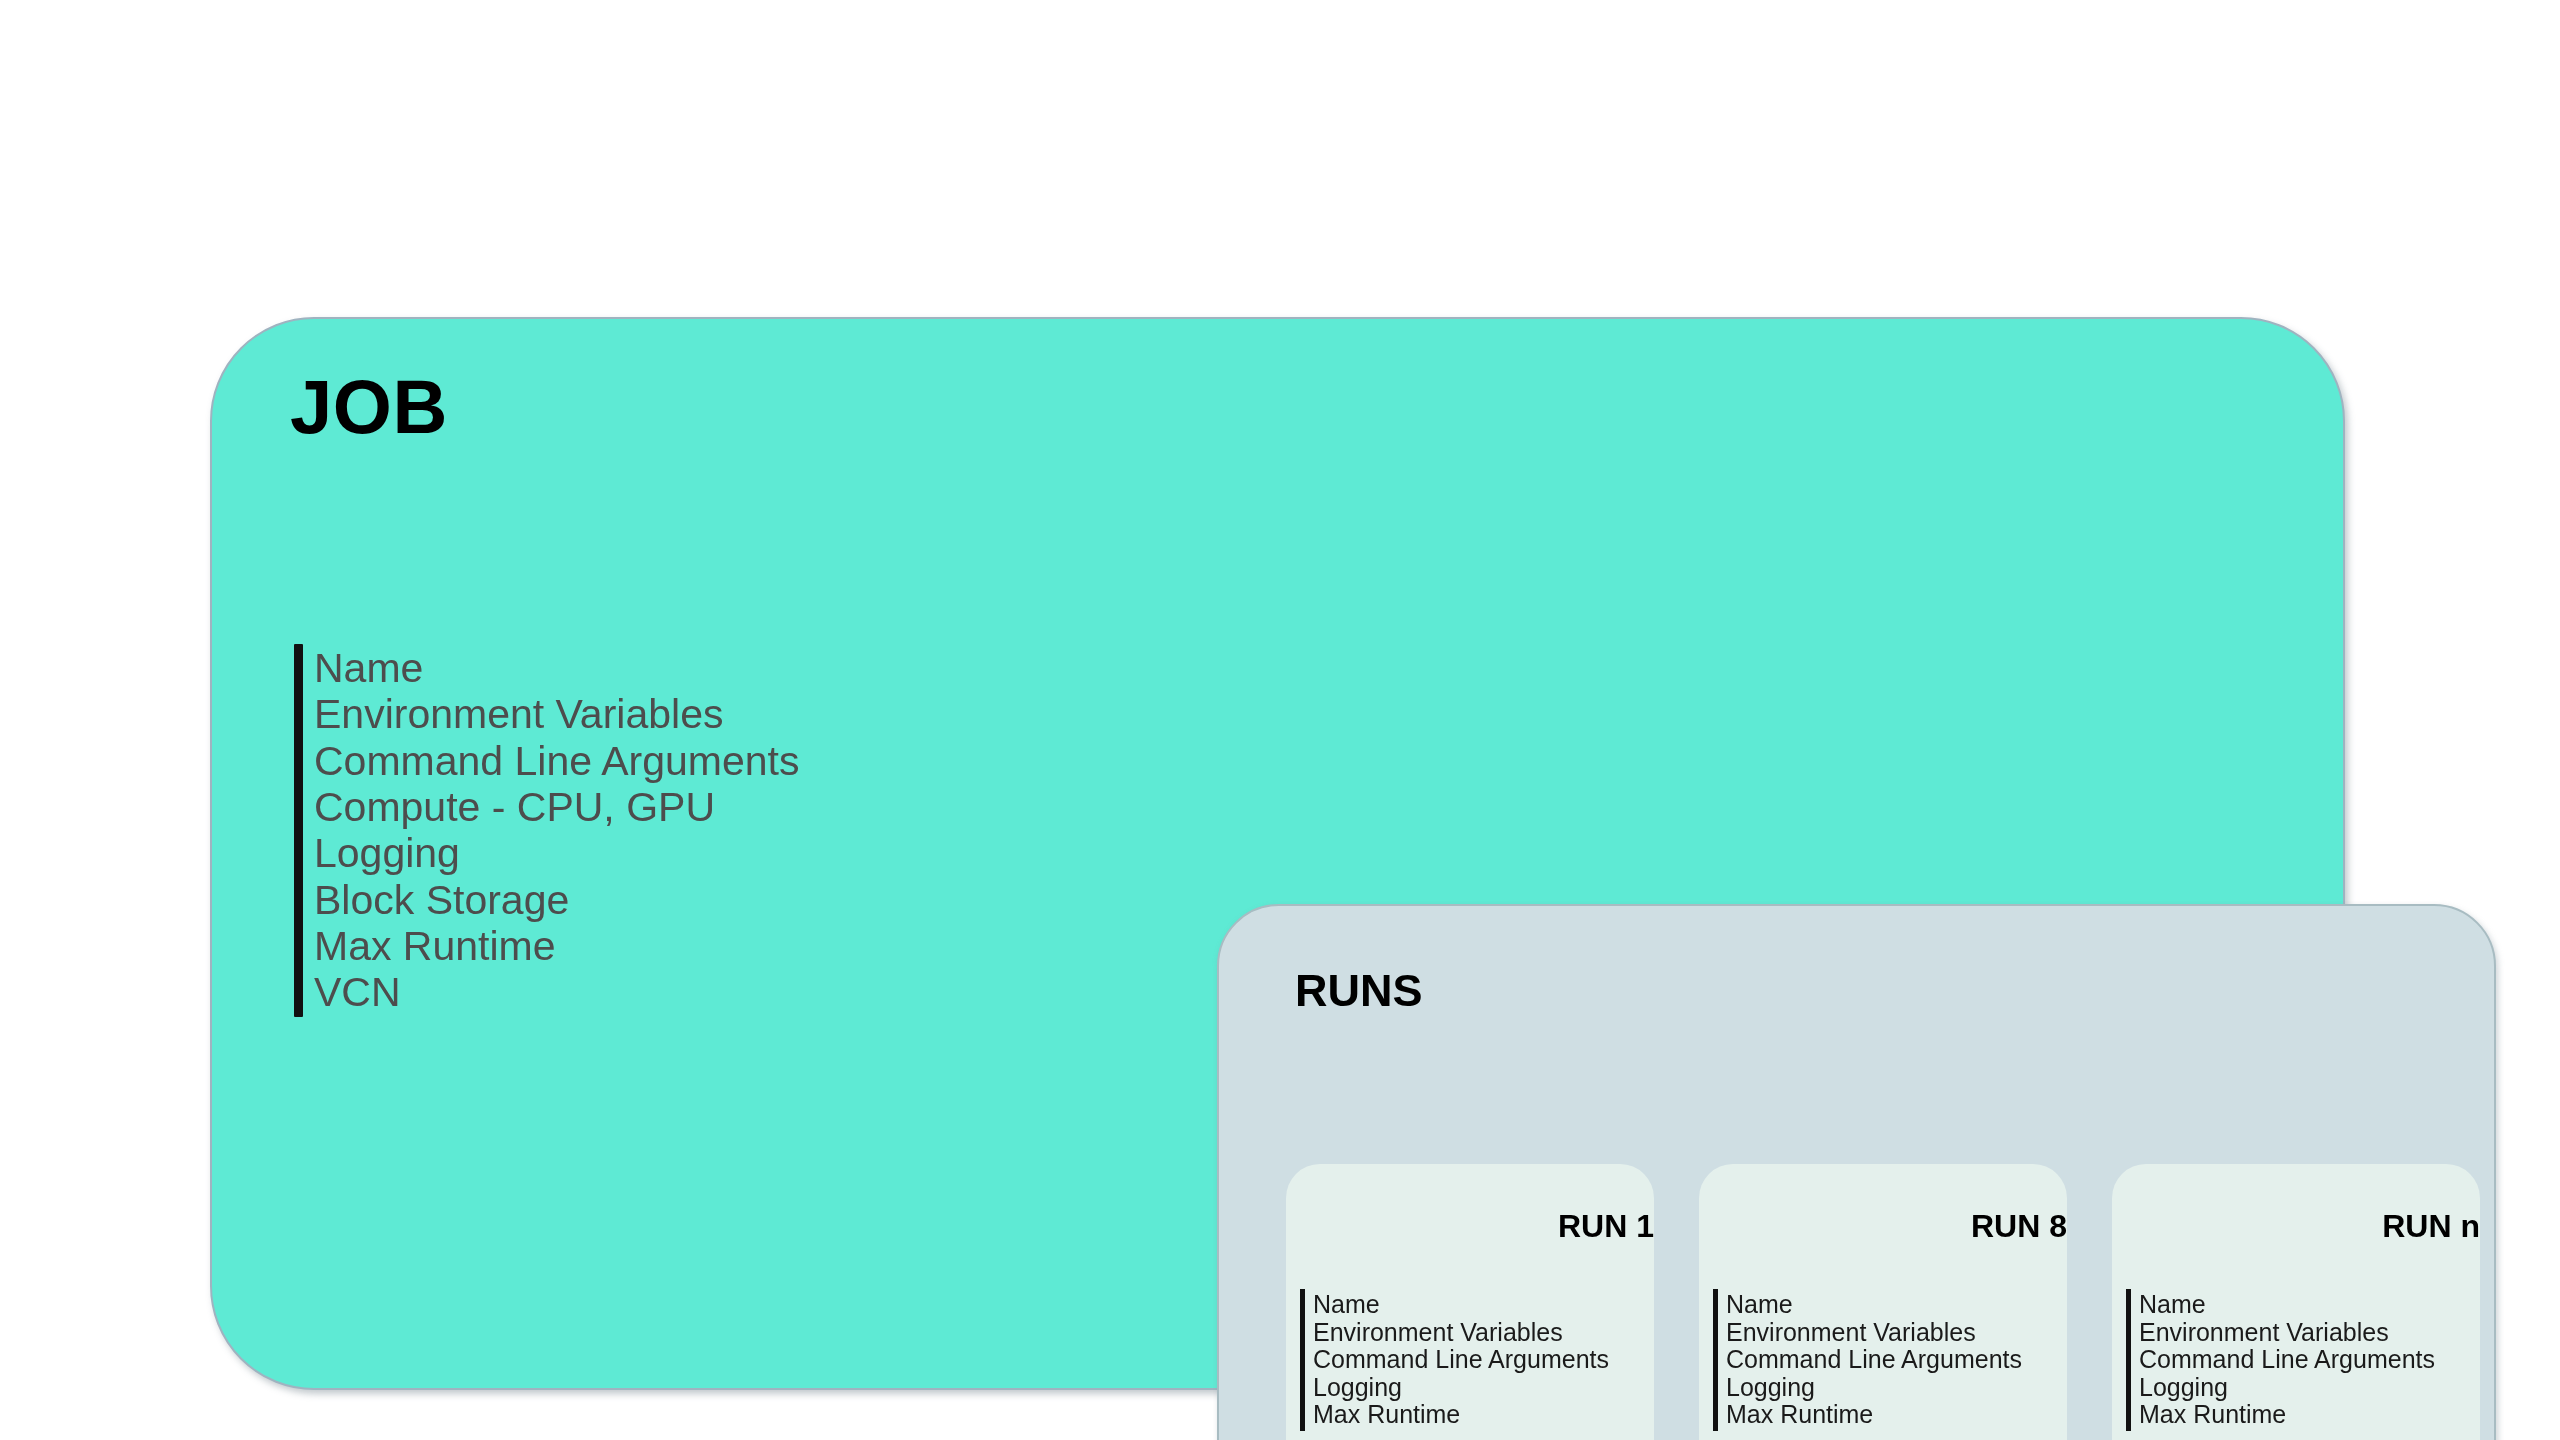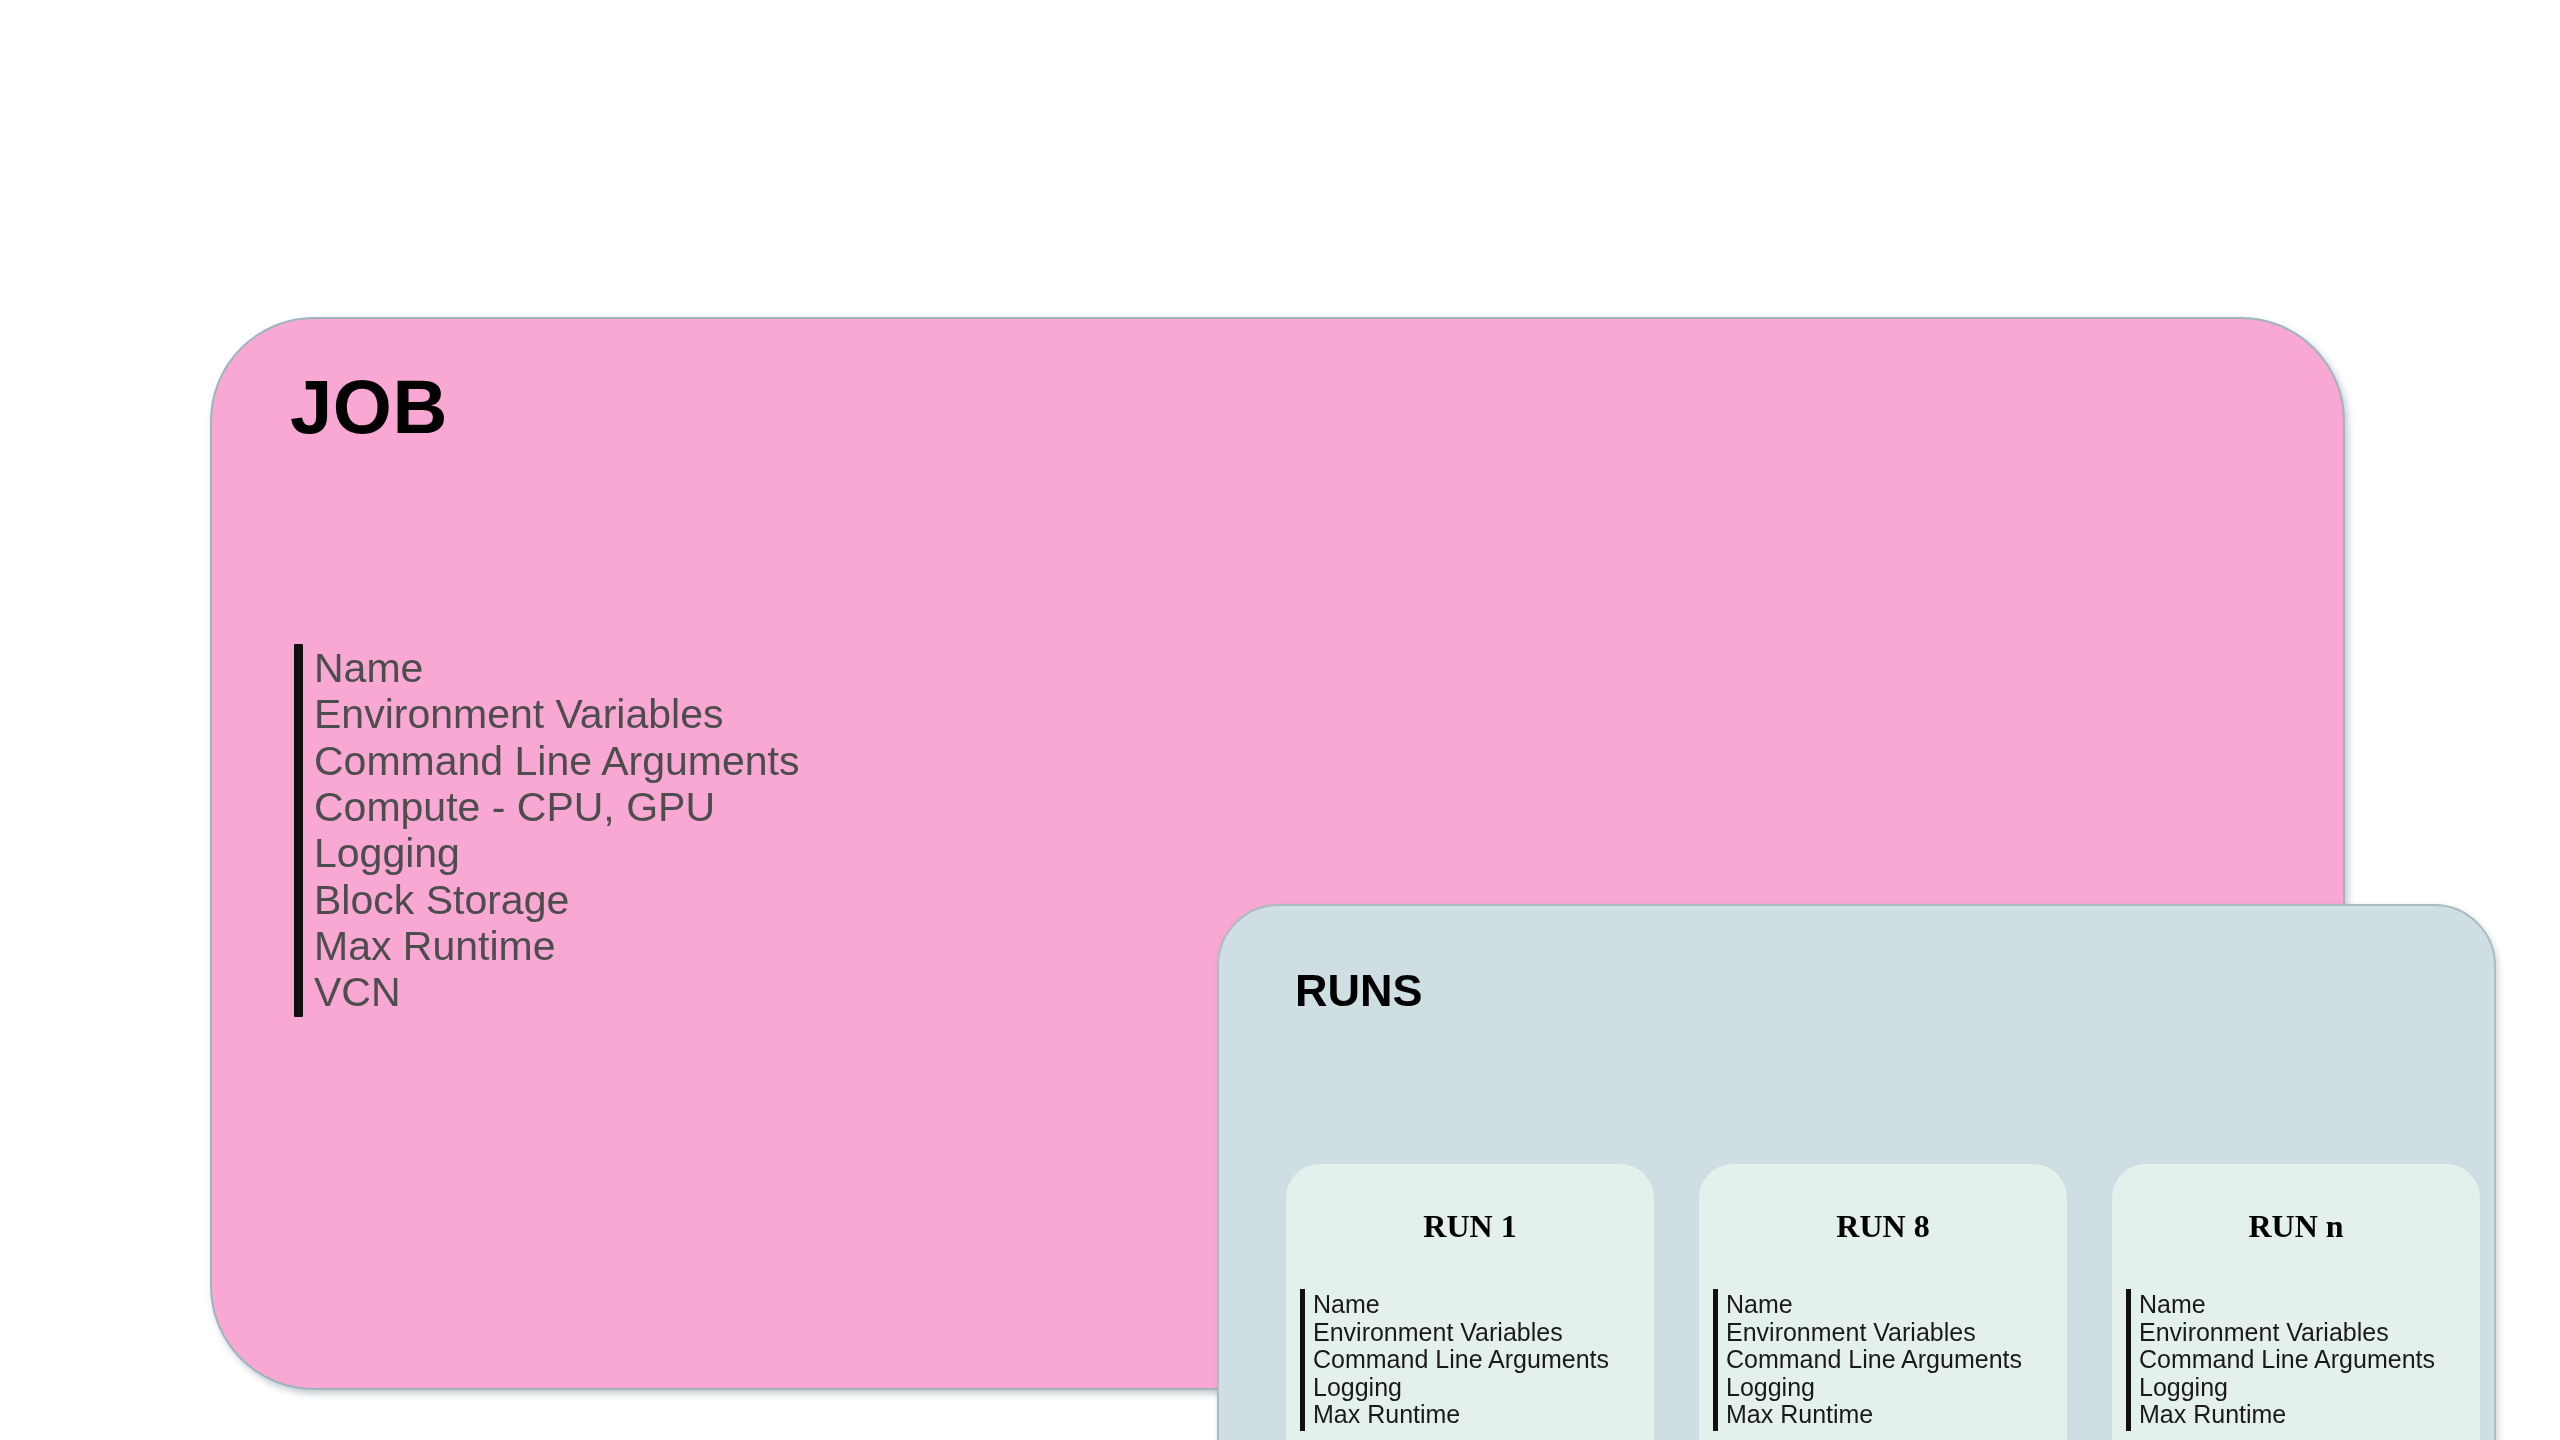--- a/index.html
+++ b/index.html
@@ -15,21 +15,21 @@
     overflow: hidden;
   }
 
   
   .job-container {
     position: absolute;
     left: 210px;
     top: 317px;
     width: 2135px;
     height: 1073px;
-    background: #f9a8d4;
+    background: #5eead4;
     border: 2px solid #9fb3c0;
     border-radius: 104px;
     box-shadow: 3px 4px 7px rgba(120,135,145,0.45);
     box-sizing: border-box;
   }
 
   .job-title {
     position: absolute;
     left: 78px;
     top: 50px;
@@ -106,26 +106,25 @@
     background: #e4f0ec;
     border-radius: 34px;
     position: relative;
     box-sizing: border-box;
   }
   .run-card-title {
     position: absolute;
     left: 0;
     right: 0;
     top: 46px;
-    text-align: center;
+    text-align: right;
     font-size: 32px;
     font-weight: bold;
     color: #000000;
     line-height: 1;
-    font-family: Liberation Serif, serif;
   }
   .run-attr-block {
     position: absolute;
     left: 14px;
     top: 125px;
     display: flex;
     flex-direction: row;
   }
   .run-attr-bar {
     width: 5px;

